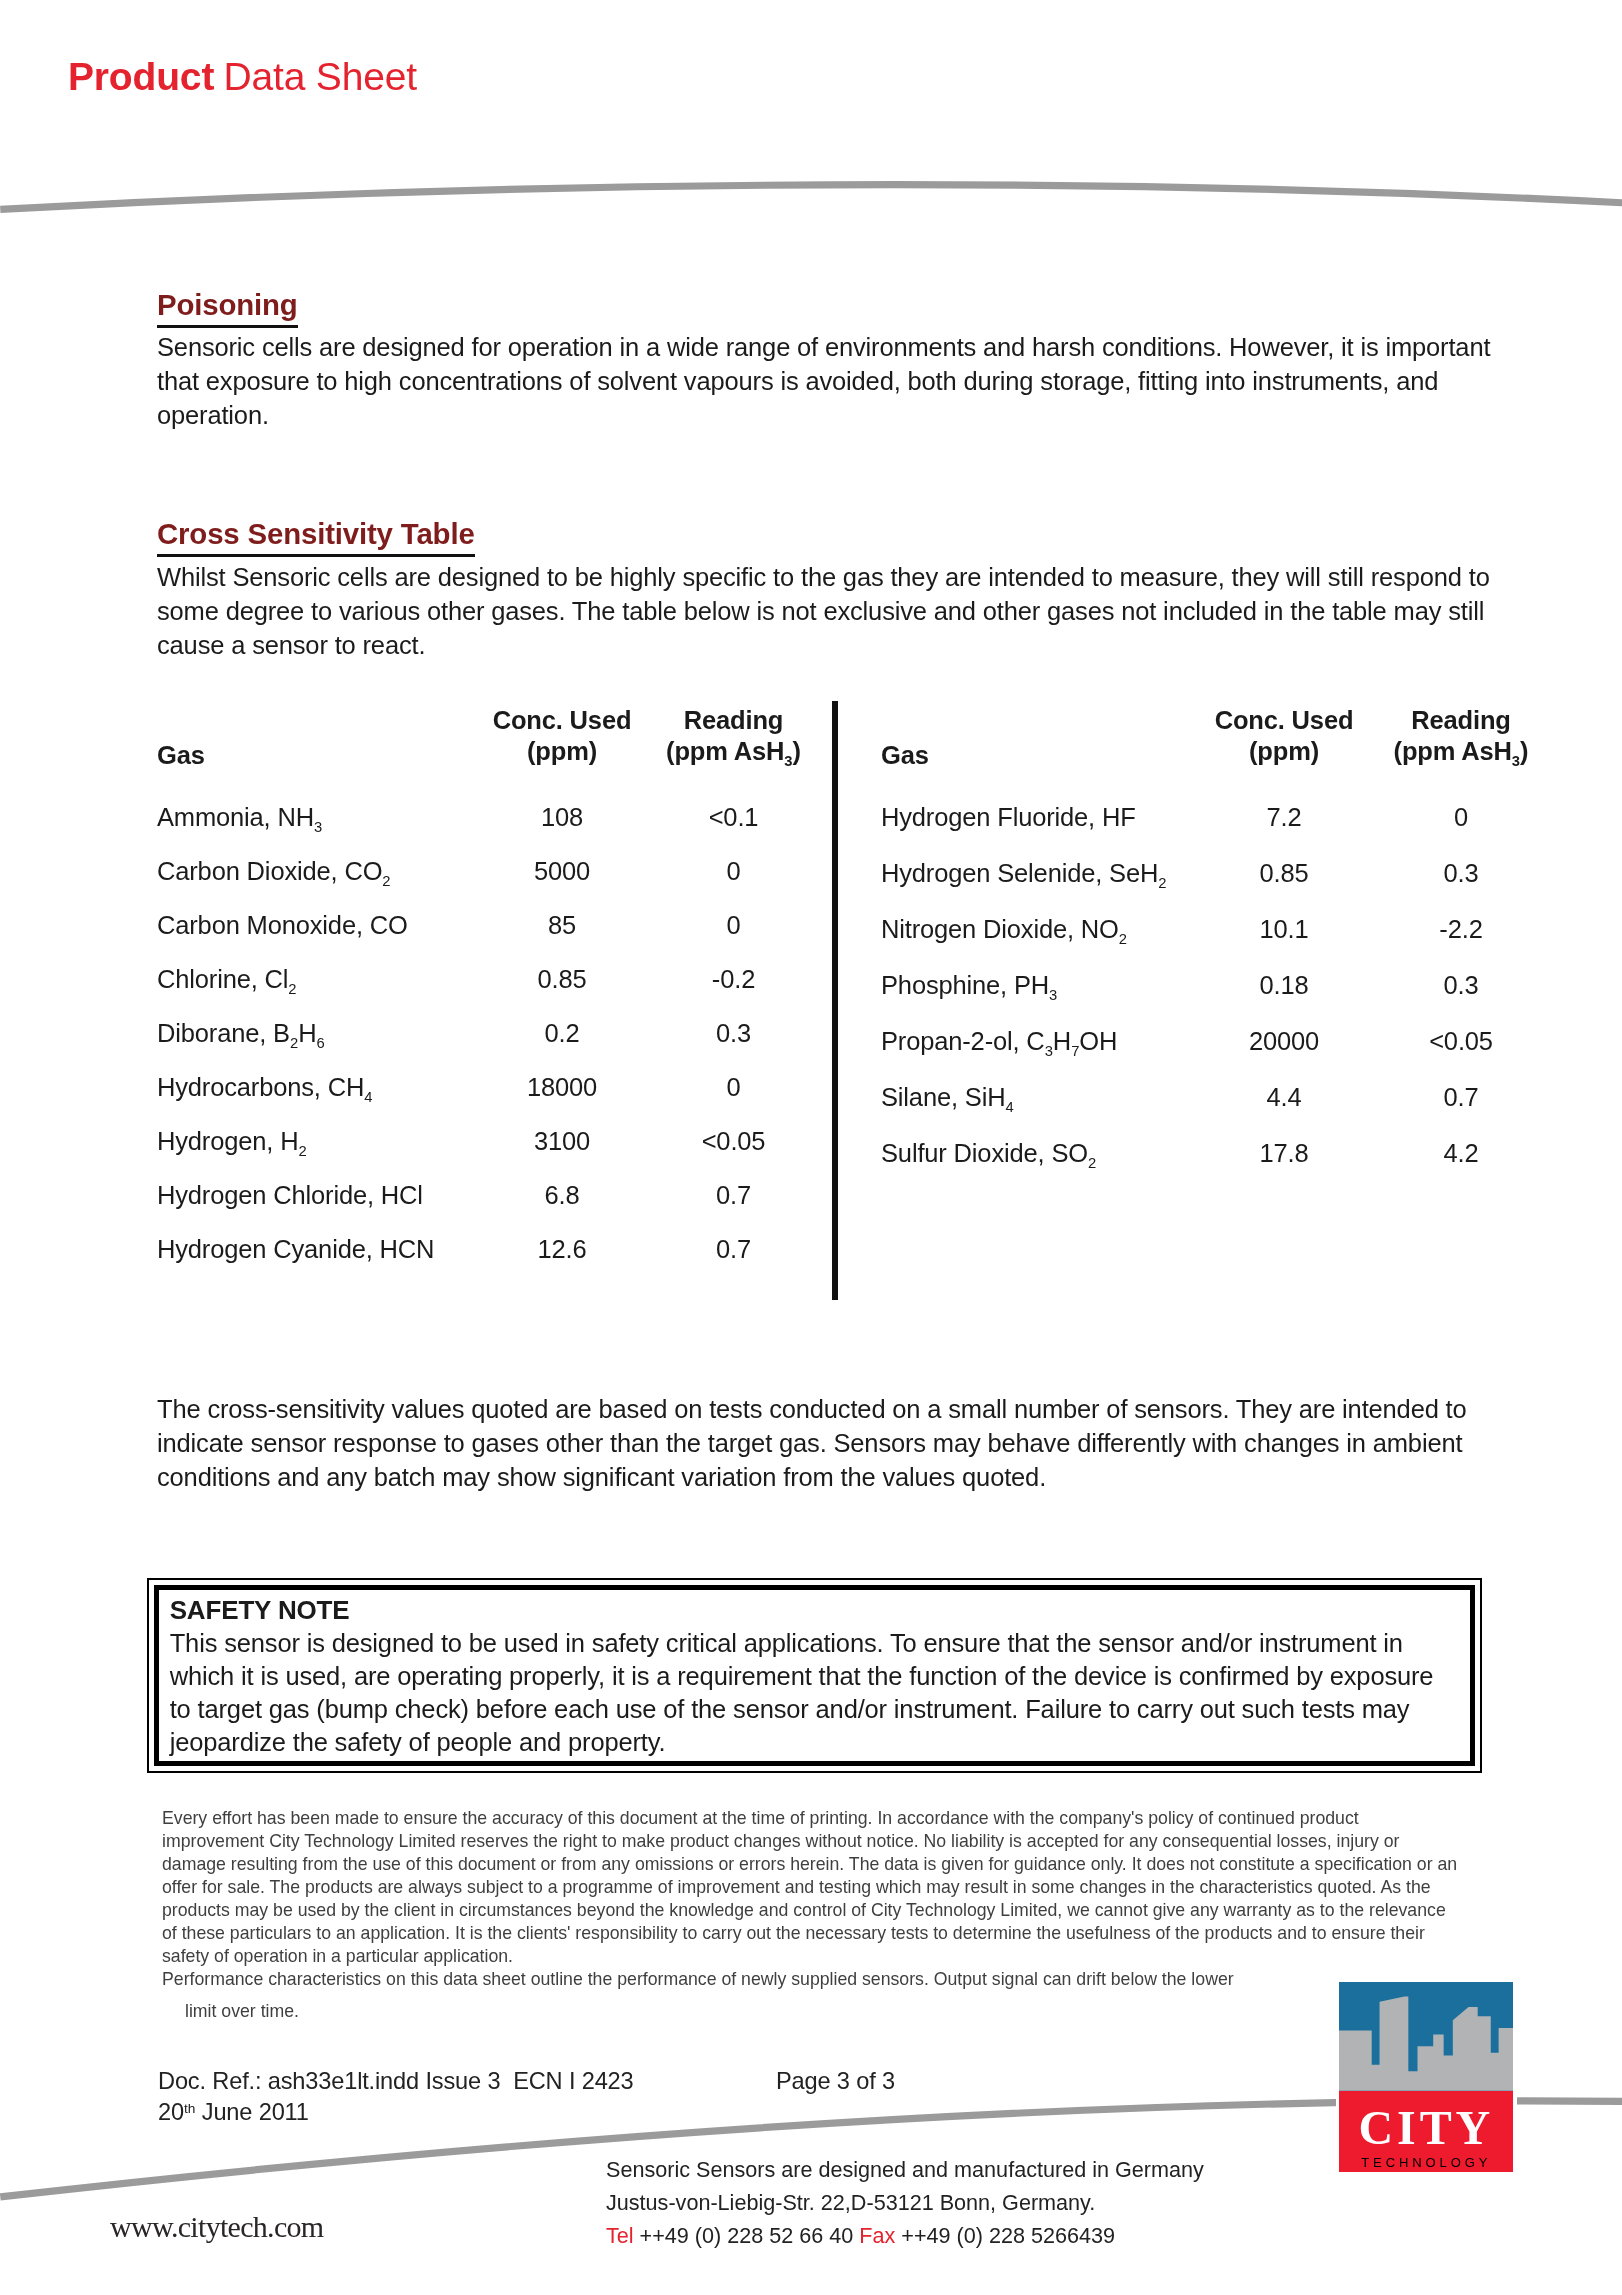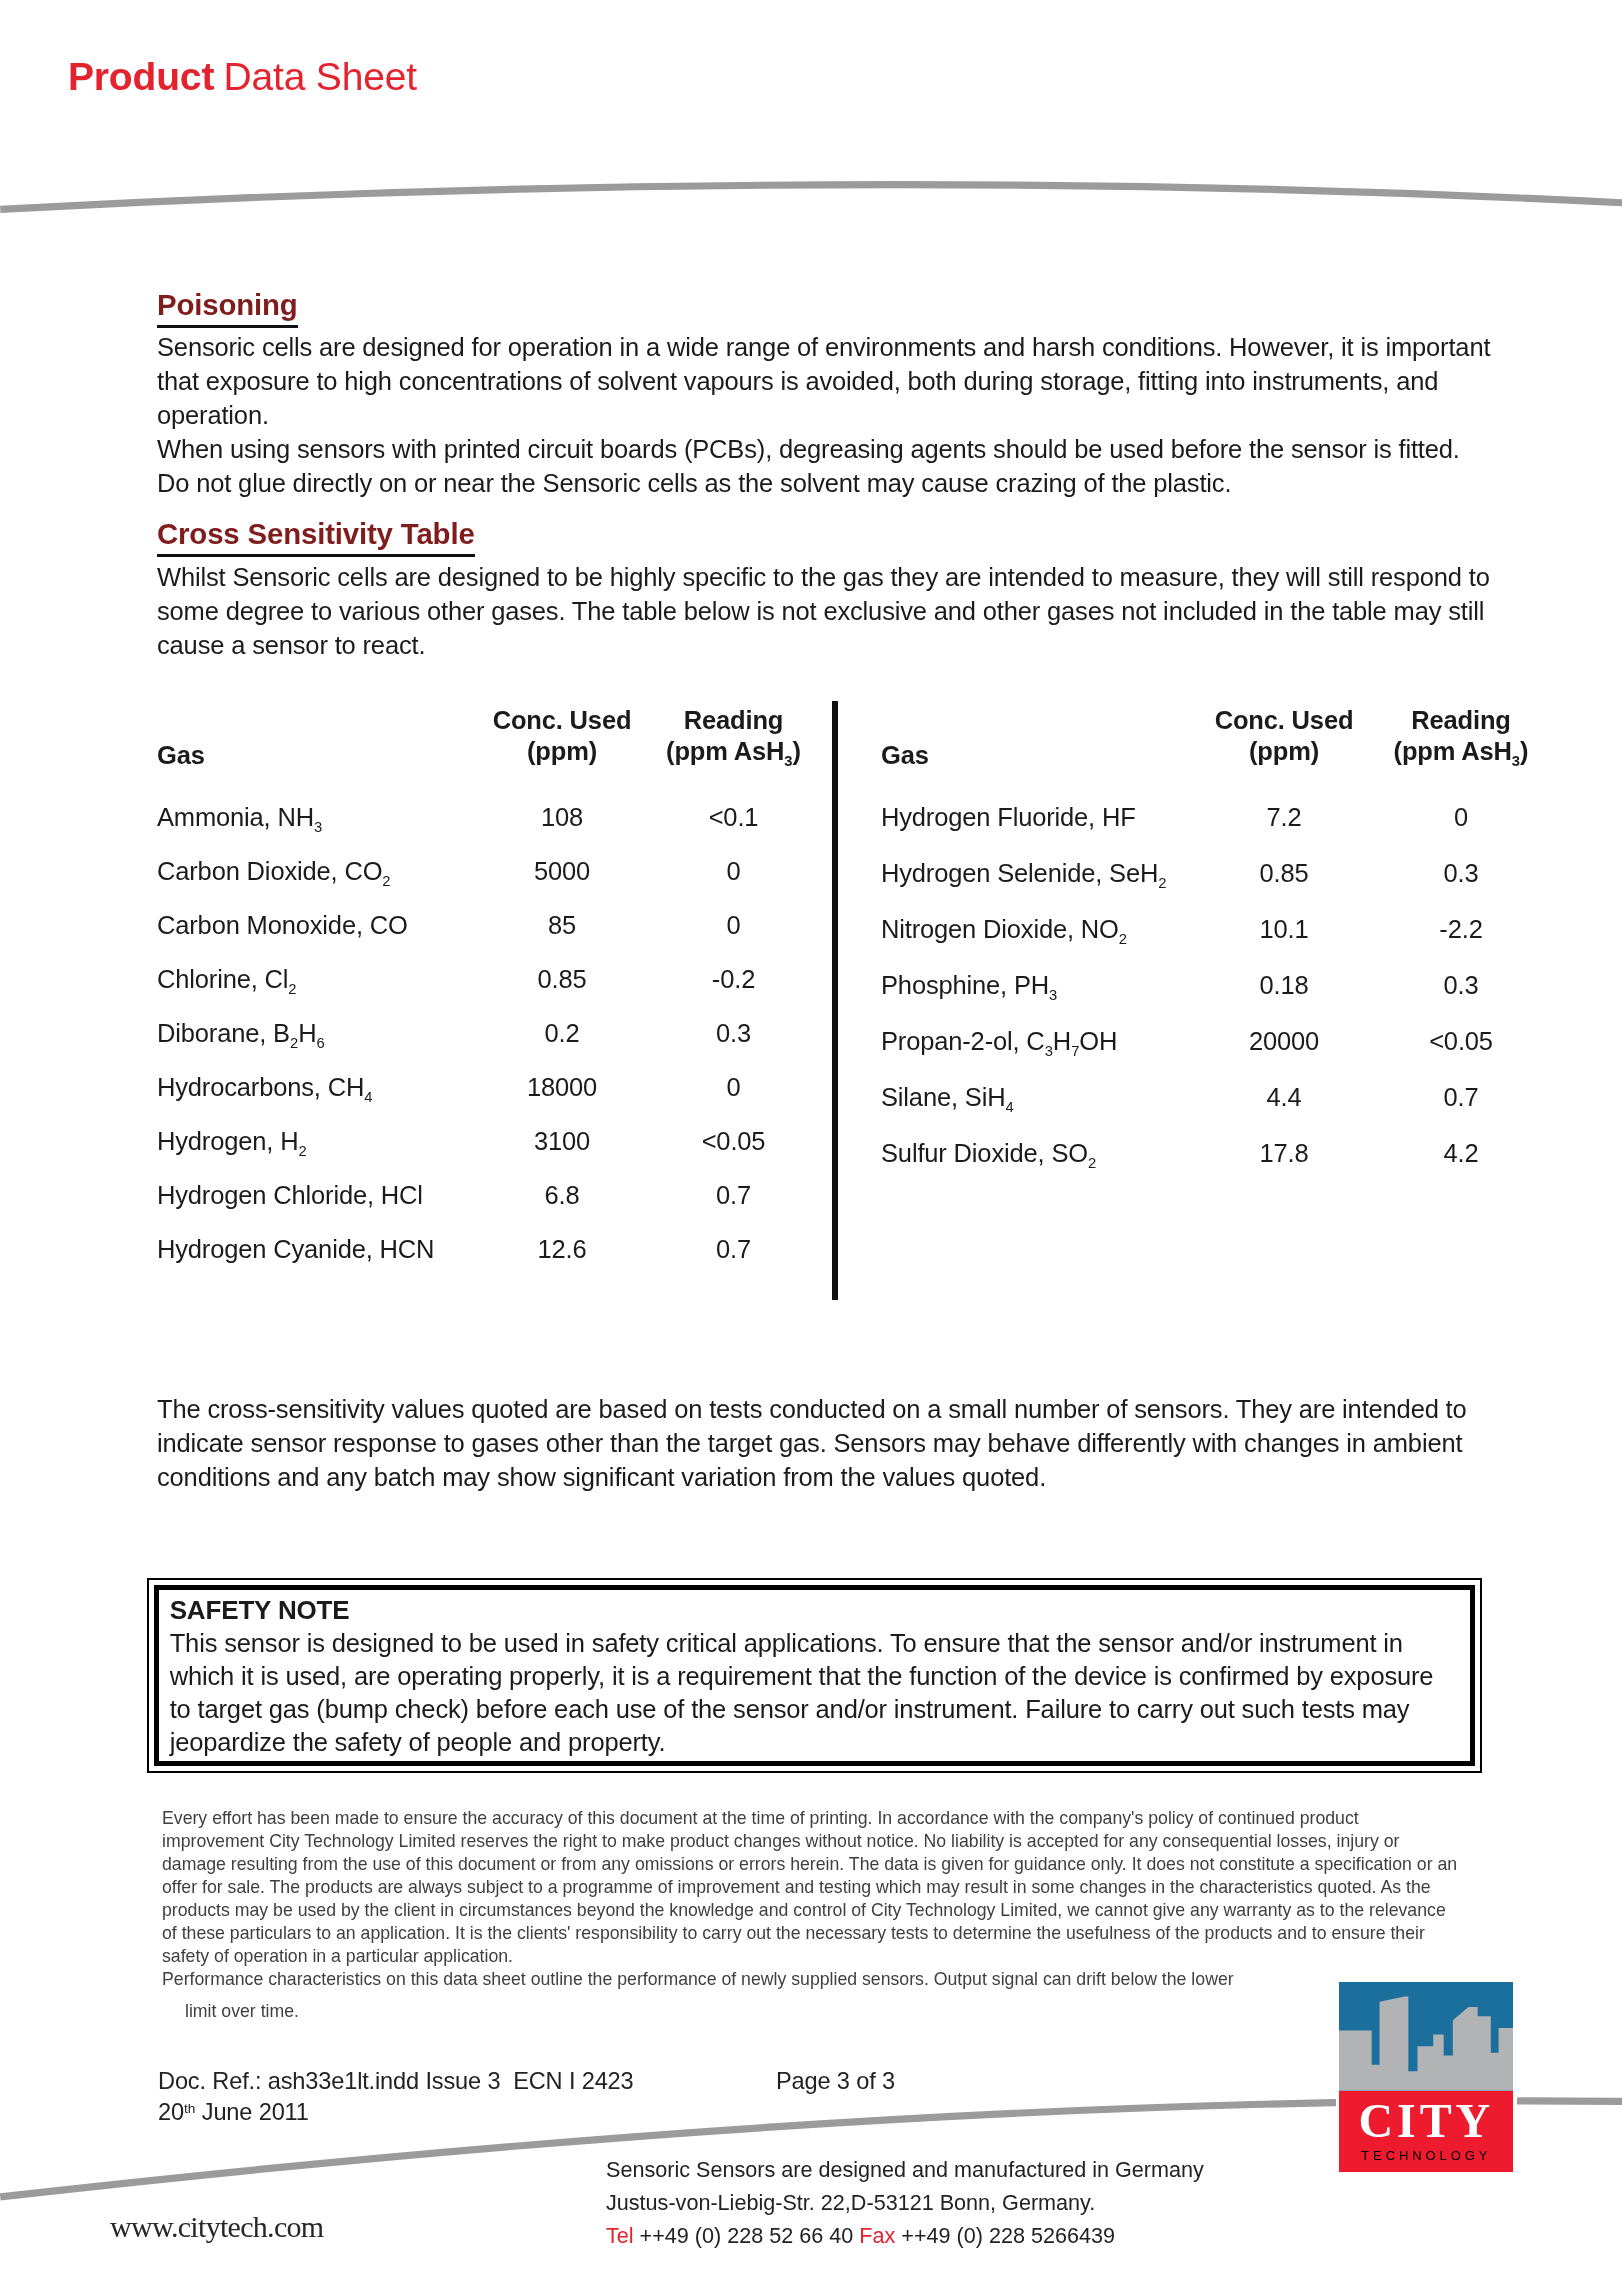--- a/index.html
+++ b/index.html
@@ -53,21 +53,21 @@
   .doc-date{position:absolute;left:158px;top:2099px;font-size:23.6px;color:#222;}
 
   .website{position:absolute;left:110px;top:2210px;font-size:30px;color:#2a2627;letter-spacing:-0.7px;font-family:Liberation Serif, serif;}
   .footer-right{position:absolute;left:606px;top:2153px;font-size:21.6px;line-height:33px;color:#222;letter-spacing:0;}
   .footer-right .red{color:#e4232e;}
 
   .logo{position:absolute;left:1336px;top:1979px;width:181px;height:196px;background:#fff;
         padding:3.3px;box-sizing:border-box;z-index:3;}
   .logo .blue{position:relative;width:174px;height:109px;background:#1a6f9c;overflow:hidden;}
   .logo .blue svg{position:absolute;left:0;bottom:0;}
-  .logo .red{width:174px;height:81px;background:#ed1b2d;text-align:center;box-sizing:border-box;padding-top:4px;}
+  .logo .red{width:174px;height:81px;background:#ed1b2d;text-align:center;box-sizing:border-box;padding-top:11px;}
   .logo .city{font-family:"Liberation Serif","DejaVu Serif",serif;font-weight:700;font-size:48px;
         line-height:51px;color:#fff;letter-spacing:3.9px;}
   .logo .tech{font-size:13px;color:#000000;letter-spacing:3.9px;font-weight:400;margin-top:1.3px;}
 
   .sb{font-size:0.58em;vertical-align:-0.42em;letter-spacing:0;}
   .sp{font-size:0.58em;vertical-align:0.52em;letter-spacing:0;}
 </style>
 </head>
 <body>
 
@@ -82,21 +82,20 @@
 
     <div class="title">
       <span class="b">Product</span><span class="r">Data Sheet</span>
     </div>
 
     <div class="sec-poisoning-h">
       <h2 class="h2">Poisoning</h2>
     </div>
     <div class="sec-poisoning-p">
       <p class="body-text">Sensoric cells are designed for operation in a wide range of environments and harsh conditions. However, it is important that exposure to high concentrations of solvent vapours is avoided, both during storage, fitting into instruments, and operation.</p>
-      <p class="body-text">When using sensors with printed circuit boards (PCBs), degreasing agents should be used before the sensor is fitted. Do not glue directly on or near the Sensoric cells as the solvent may cause crazing of the plastic.</p>
     </div>
 
     <div class="sec-cross-h">
       <h2 class="h2">Cross Sensitivity Table</h2>
     </div>
     <div class="sec-cross-p">
       <p class="body-text">Whilst Sensoric cells are designed to be highly specific to the gas they are intended to measure, they will still respond to some degree to various other gases. The table below is not exclusive and other gases not included in the table may still cause a sensor to react.</p>
     </div>
 
     <div class="xtable left">

